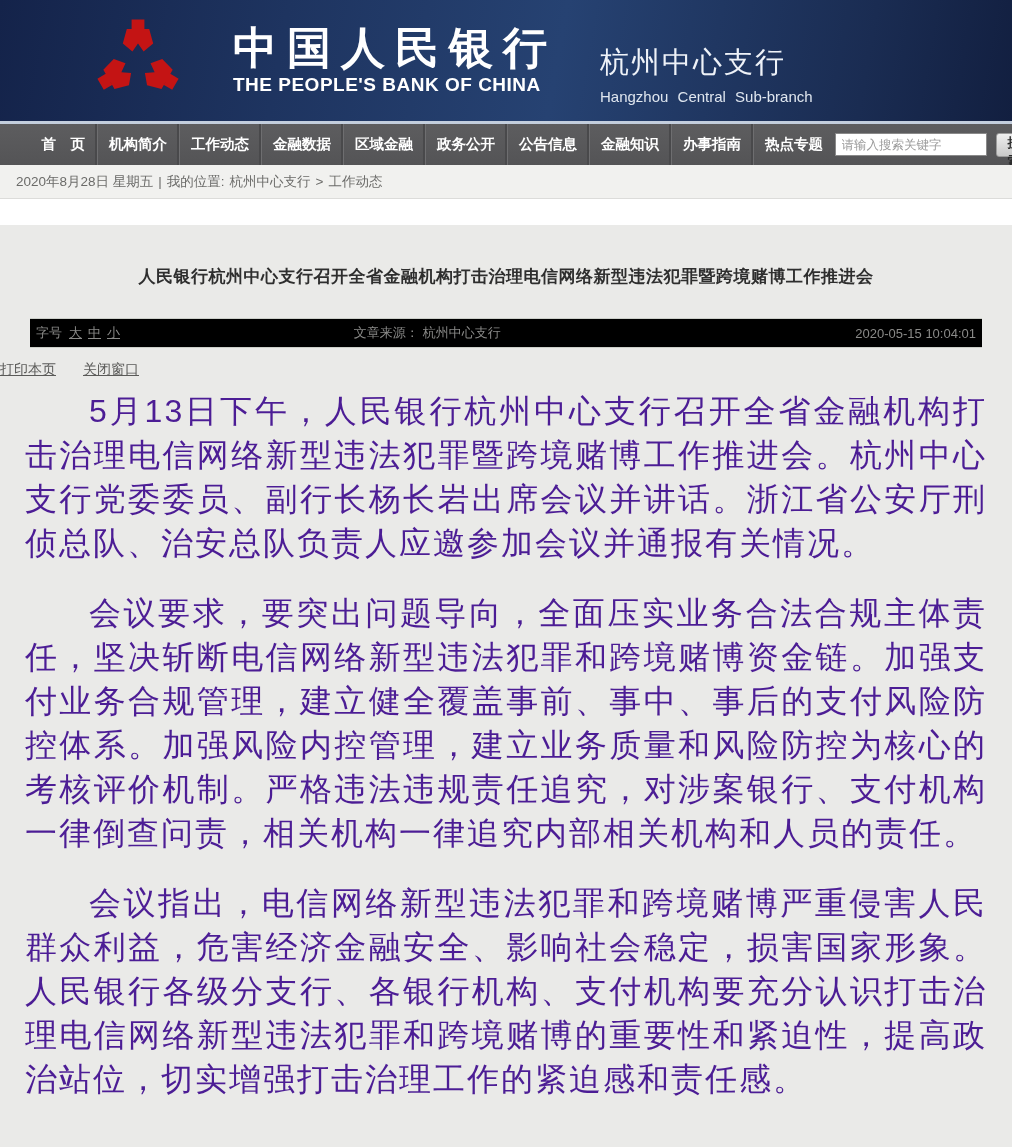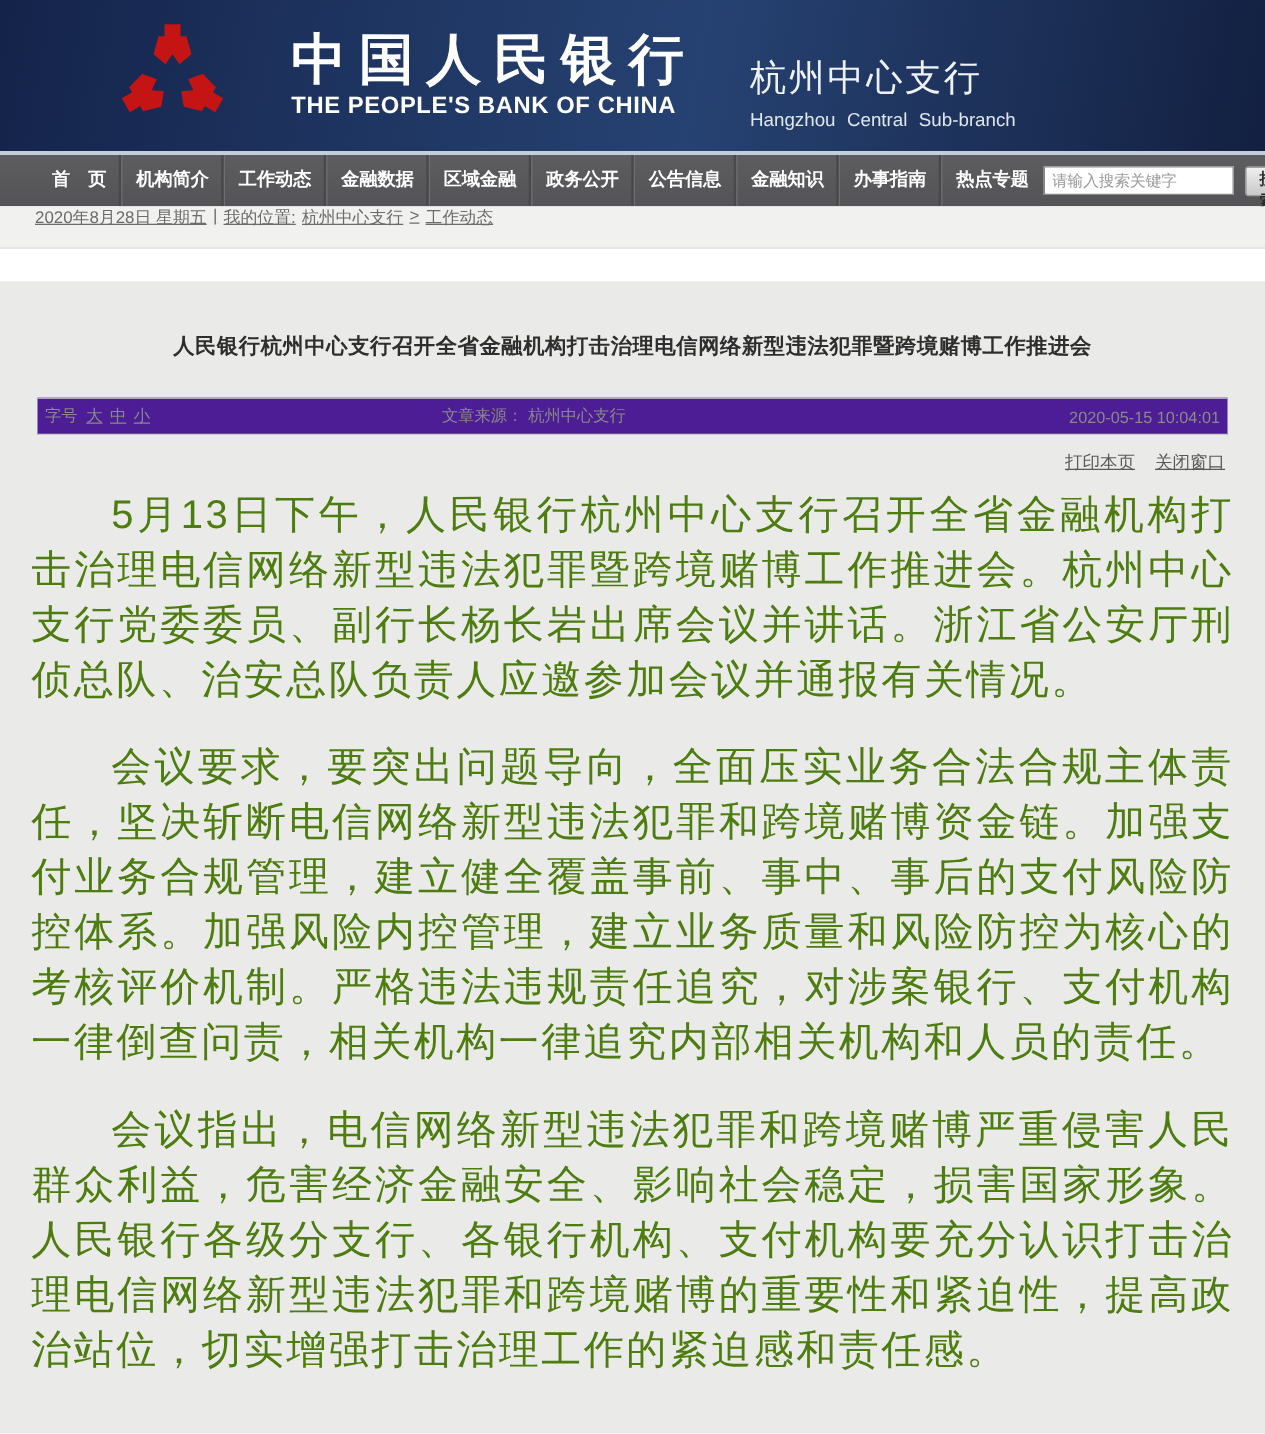--- a/index.html
+++ b/index.html
@@ -45,48 +45,48 @@
   }
   .search-zone input::placeholder { color:#9a9a9a; }
   .search-btn {
     height:24px; padding:0 11px; font-size:13px; font-weight:bold; color:#2b2b2b;
     background:linear-gradient(#efefef,#c9c9c9); border:1px solid #9c9c9c; border-radius:3px; cursor:pointer;
   }
 
   
   .breadcrumb-bar {
     height:34px; flex:0 0 auto; background:#f1f1ef; border-bottom:1px solid #dcdcda;
-    display:flex; padding-left:28px;
-    font-size:13.5px; color:#6b6b69; gap:5px;text-decoration:underline;
+    display:flex; align-items:center; padding-left:16px;
+    font-size:13.5px; color:#6b6b69; gap:5px;
   }
   .breadcrumb-bar a { color:#6b6b69; text-decoration:none; cursor:pointer; }
 
   .white-gap { height:26px; flex:0 0 auto; background:#ffffff; }
 
   
   .article-main { flex:1 1 auto; background:#eaeae8; }
   .article-title {
     text-align:center; font-size:17px; font-weight:bold; color:#2e2e2e;
     padding:40px 60px 30px; letter-spacing:0.5px;
   }
   .meta-bar {
-    margin:0 30px; height:30px; background:#4c1d95;
+    margin:0 30px; height:30px; background:#000000;
     border-top:1px solid #cccfc9; border-bottom:1px solid #cccfc9;
     display:flex; align-items:center; font-size:13px; color:#8a8a88;
   }
   .meta-left { flex:0 0 34%; padding-left:6px; display:flex; gap:7px; align-items:center; }
   .meta-left a { color:#8a8a88; text-decoration:underline; cursor:pointer; }
   .meta-center { flex:1 1 auto; display:flex; gap:4px; }
   .meta-right { flex:0 0 auto; padding-right:6px; }
-  .tool-links { display:flex; justify-content:flex-end; gap:16px; padding:13px 32px 2px 0; }
+  .tool-links { display:flex; gap:27px; padding:13px 32px 2px 0; }
   .tool-links a { font-size:14px; color:#5a5a58; text-decoration:underline; cursor:pointer; }
 
   .article-body { padding:8px 25px 0; }
   .article-body p {
-    font-size:32px; line-height:44px; letter-spacing:2px; color:#4d7c0f;
+    font-size:32px; line-height:44px; letter-spacing:2px; color:#4c1d95;
     text-indent:2em; margin-bottom:26px; text-align:justify;
     font-family:"Liberation Sans", sans-serif;
   }
 </style>
 </head>
 <body>
 
 <div class="page">
 
   <header class="site-header">

